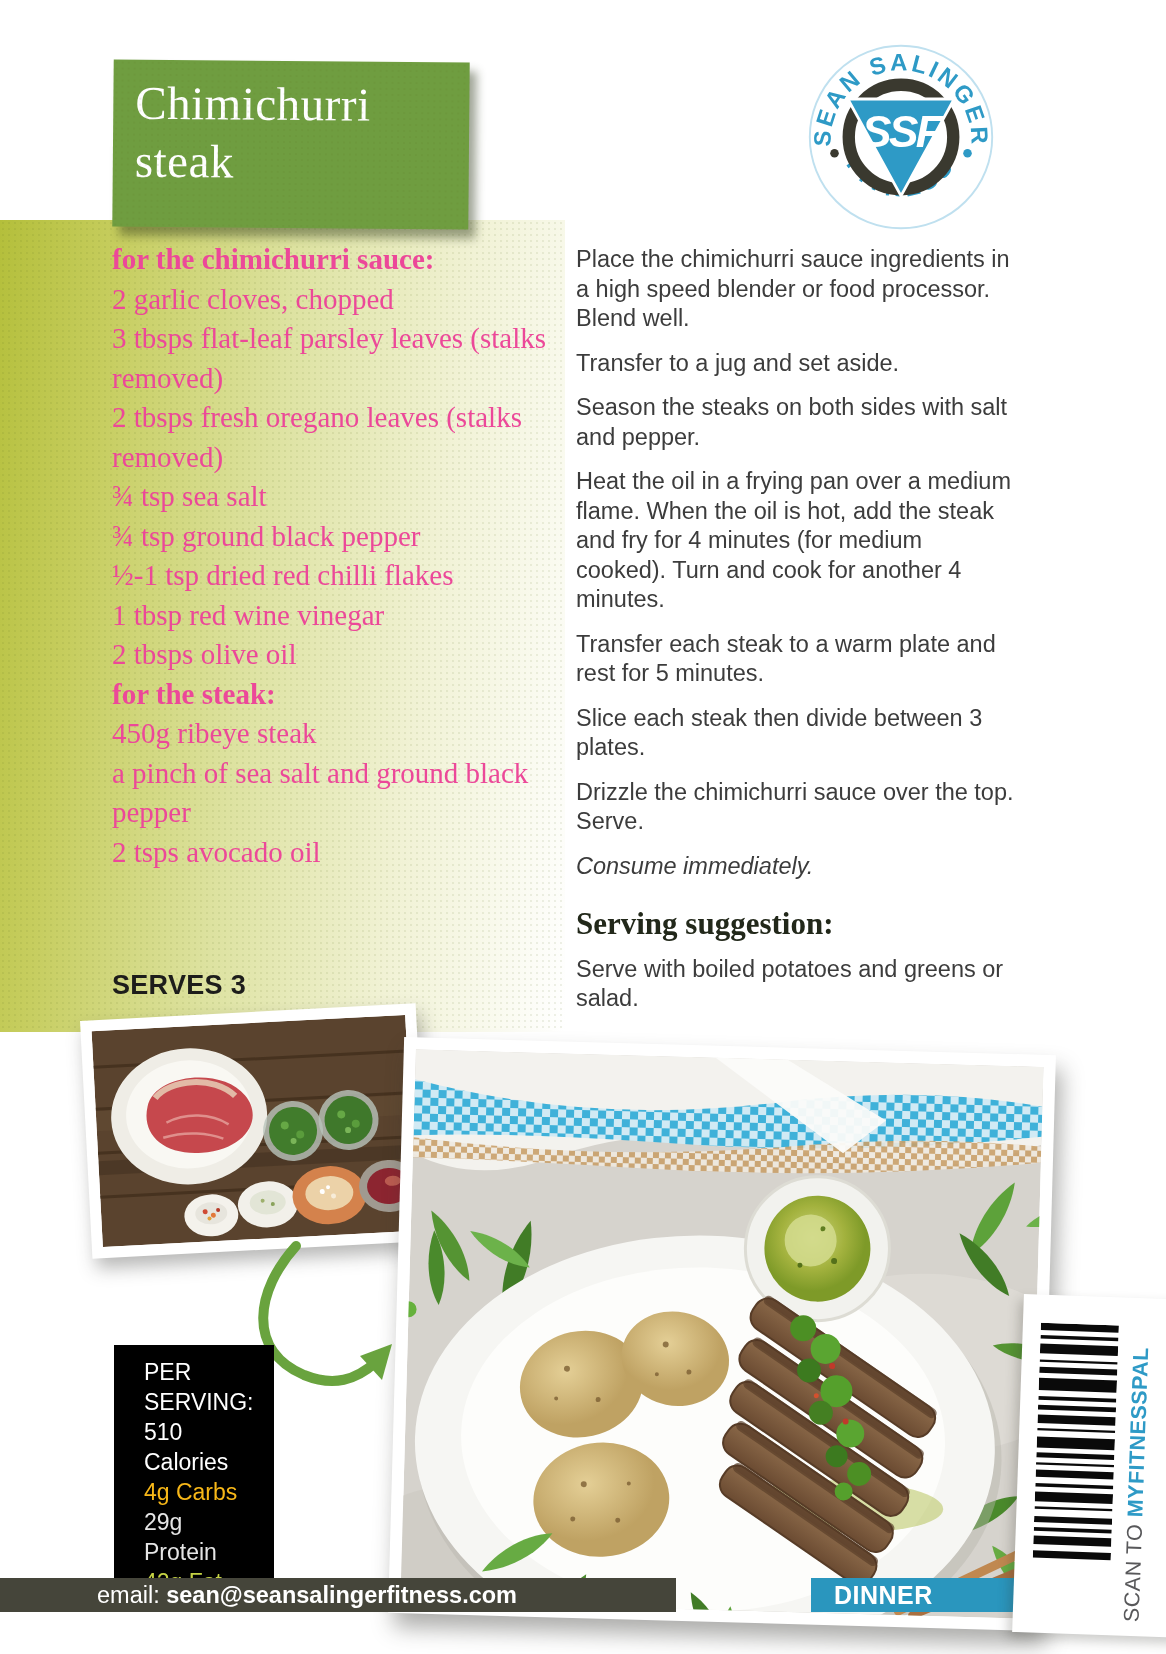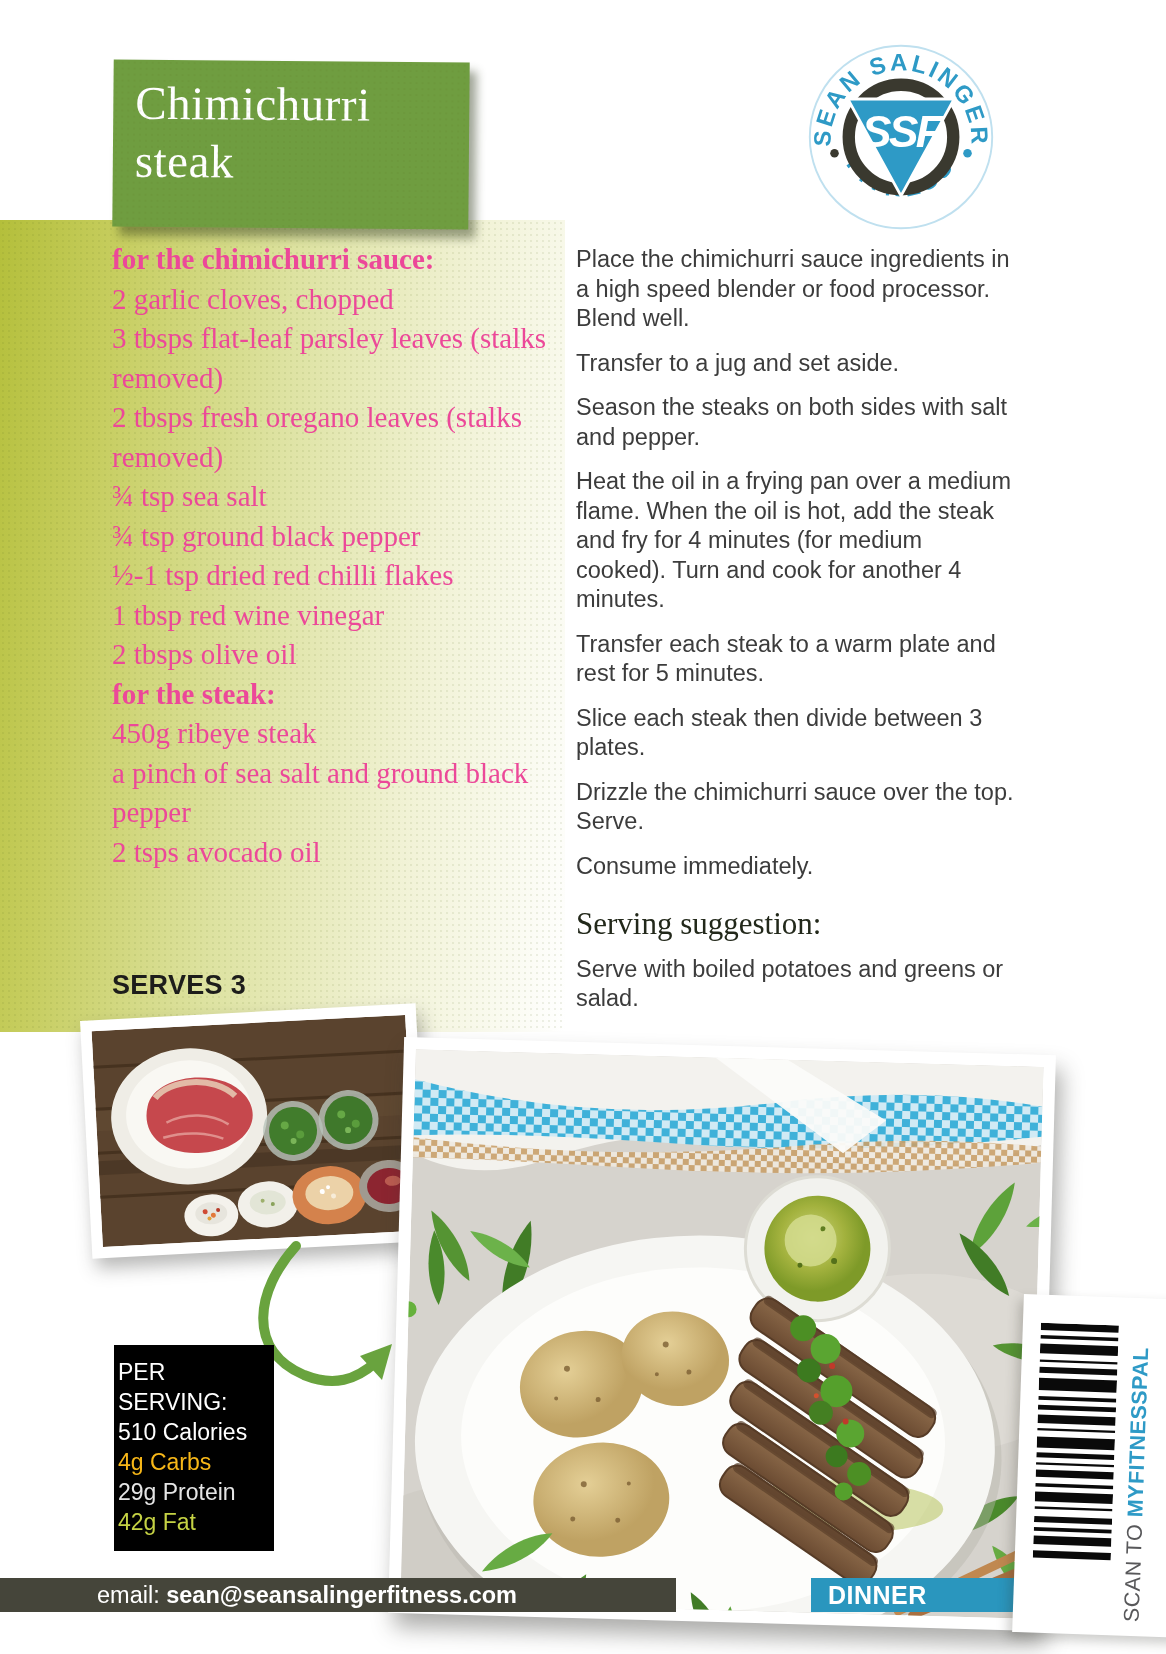--- a/index.html
+++ b/index.html
@@ -40,50 +40,50 @@
   #serves {
     position:absolute; left:112px; top:946px;
     font-weight:bold; font-size:27px; color:#1d1d1b; letter-spacing:0.3px;margin-top:24px;
   }
   
   #instructions {
     position:absolute; left:576px; top:245px; width:440px;
     font-size:23.5px; line-height:29.5px; color:#3c3c3c;
   }
   #instructions p { margin-bottom:15px; }
-  #instructions .note { }
+  #instructions .note { font-style:italic; }
   #instructions .serving-h {
-    font-family:"Liberation Serif", serif; font-weight:normal; font-size:31px;
+    font-family:"Liberation Serif", serif; font-weight:bold; font-size:31px;
     color:#22281a; margin:28px 0 16px 0;
   }
   
   .photo-card { position:absolute; background:#ffffff; box-shadow:4px 10px 18px rgba(50,50,45,0.35); }
   #small-card { left:86px; top:1012px; width:336px; height:238px; padding:11px; transform:rotate(-3deg); }
   #main-card  { left:396px; top:1046px; width:652px; height:576px; padding:12px; transform:rotate(1.6deg); box-shadow:6px 14px 22px rgba(50,50,45,0.4); }
   .photo-card svg { display:block; width:100%; height:100%; }
   
   #nutrition {
     position:absolute; left:114px; top:1345px; width:160px;
-    background:#000000; color:#ffffff; padding:12px 14px 14px 4px;
+    background:#000000; color:#ffffff; padding:12px 14px 14px 30px;
     font-size:23px; line-height:30px; z-index:6;
   }
   
   #arrow { position:absolute; left:238px; top:1232px; width:170px; height:170px; z-index:5; }
   
   #footer-dark {
     position:absolute; left:0; top:1578px; width:676px; height:34px; background:#45453a;
     z-index:8; display:flex; align-items:center; color:#fff; font-size:23.5px;
   }
   #footer-dark .wrap { margin-left:97px; }
   #footer-dark b { font-weight:bold; }
   #footer-blue {
     position:absolute; left:811px; top:1578px; width:315px; height:34px; background:#2a96be;
     z-index:8; display:flex; align-items:center; color:#fff; font-size:25px; font-weight:bold;
   }
-  #footer-blue .wrap { margin-left:17px; letter-spacing:0.5px; }
+  #footer-blue .wrap { margin-left:23px; letter-spacing:0.5px; }
   
   #barcode-card {
     position:absolute; left:1018px; top:1297px; width:172px; height:338px;
     background:#ffffff; transform:rotate(2deg); z-index:9;
     box-shadow:-4px 6px 12px rgba(50,50,45,0.25);
   }
   #barcode-svg { position:absolute; left:18px; top:28px; width:78px; height:235px; }
   #scan-text {
     position:absolute; right:40px; top:14px; height:310px;
     writing-mode:vertical-rl; transform:rotate(180deg);

